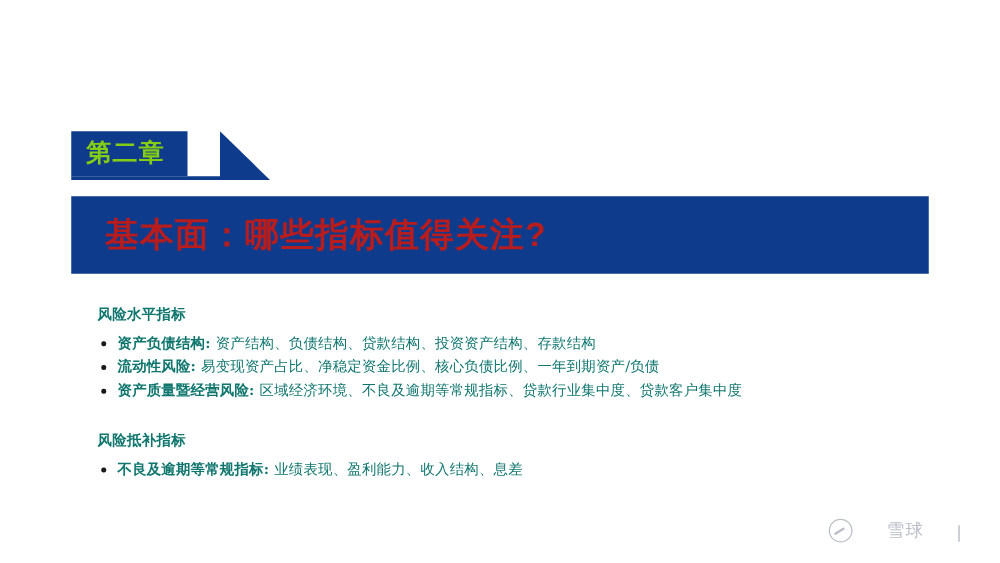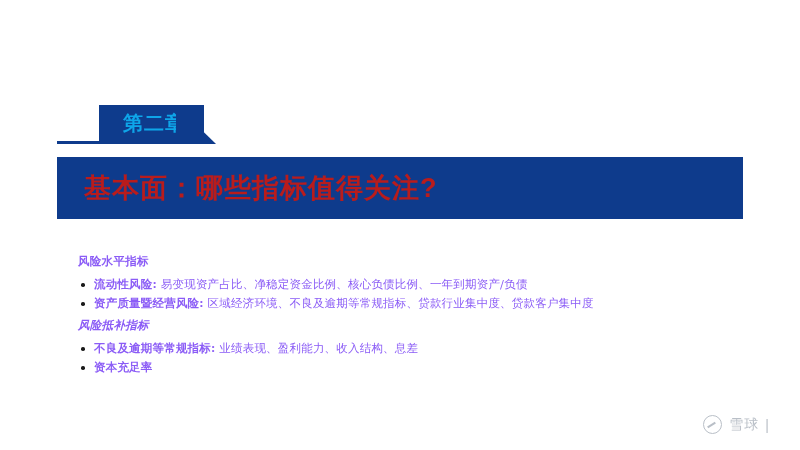--- a/index.html
+++ b/index.html
@@ -21,30 +21,29 @@
     background: #ffffff;
   }
 
   
   .chapter-tag {
     position: absolute;
     left: 57px;
     top: 105px;
     height: 36px;
     background: #0e3b8c;
-    color: #0ea5e9;
+    color: #84cc16;
     display: flex;
     align-items: center;
-    padding: 0 18px 0 24px;
+    padding: 0 18px 0 12px;
     font-size: 20px;
     font-weight: bold;
     letter-spacing: 1px;
     line-height: 1;
     z-index: 3;
-    margin-left: 42px;
   }
   .chapter-underline {
     position: absolute;
     left: 57px;
     top: 141px;
     width: 120px;
     height: 3px;
     background: #0e3b8c;
     z-index: 3;
   }
@@ -76,35 +75,34 @@
     color: #b91c1c;
     letter-spacing: 1px;
     line-height: 36px;
     z-index: 4;
   }
 
   
   .body-content {
     position: absolute;
     left: 78px;
-    top: 253px;
+    top: 243px;
     width: 660px;
-    color: #8b5cf6;
+    color: #0f766e;
     font-family: "DejaVu Serif", "Liberation Serif", serif;
   }
   .section-head {
     font-size: 11.5px;
     font-weight: bold;
     margin: 0 0 6px 0;
     line-height: 16px;
     letter-spacing: 0.3px;
   }
   .section-head.second {
-    margin-top: 4px;
-    font-style: italic;
+    margin-top: 22px;
   }
   ul.bullets {
     list-style: none;
     margin: 0;
     padding: 0;
   }
   ul.bullets li {
     position: relative;
     padding-left: 16px;
     font-size: 11.5px;
@@ -129,20 +127,21 @@
   .watermark {
     position: absolute;
     right: 24px;
     bottom: 16px;
     display: flex;
     align-items: center;
     color: #b9bfc7;
     font-size: 14px;
     letter-spacing: 1px;
     font-family: "Liberation Sans", sans-serif;
+    gap: 20px;
   }
   .wm-logo {
     width: 17px;
     height: 17px;
     border: 1.5px solid #b9bfc7;
     border-radius: 50%;
     margin-right: 7px;
     position: relative;
   }
   .wm-logo::after {
@@ -173,34 +172,34 @@
   </svg>
 
   <div class="title-band"></div>
   <div class="title-band-text">基本面：哪些指标值得关注?</div>
 
   <div class="body-content">
 
     <div class="section-head">风险水平指标</div>
     <ul class="bullets">
       <li>
+        <span class="lead">资产负债结构:</span><span> 资产结构、负债结构、贷款结构、投资资产结构、存款结构</span>
+      </li>
+      <li>
         <span class="lead">流动性风险:</span><span> 易变现资产占比、净稳定资金比例、核心负债比例、一年到期资产/负债</span>
       </li>
       <li>
         <span class="lead">资产质量暨经营风险:</span><span> 区域经济环境、不良及逾期等常规指标、贷款行业集中度、贷款客户集中度</span>
       </li>
     </ul>
 
     <div class="section-head second">风险抵补指标</div>
     <ul class="bullets">
       <li>
         <span class="lead">不良及逾期等常规指标:</span><span> 业绩表现、盈利能力、收入结构、息差</span>
-      </li>
-      <li>
-        <span class="lead">资本充足率</span><span></span>
       </li>
     </ul>
 
   </div>
 
   <div class="watermark">
     <span class="wm-logo"></span>
     <span>雪球</span>
     <span class="wm-sep">|</span>
   </div>

